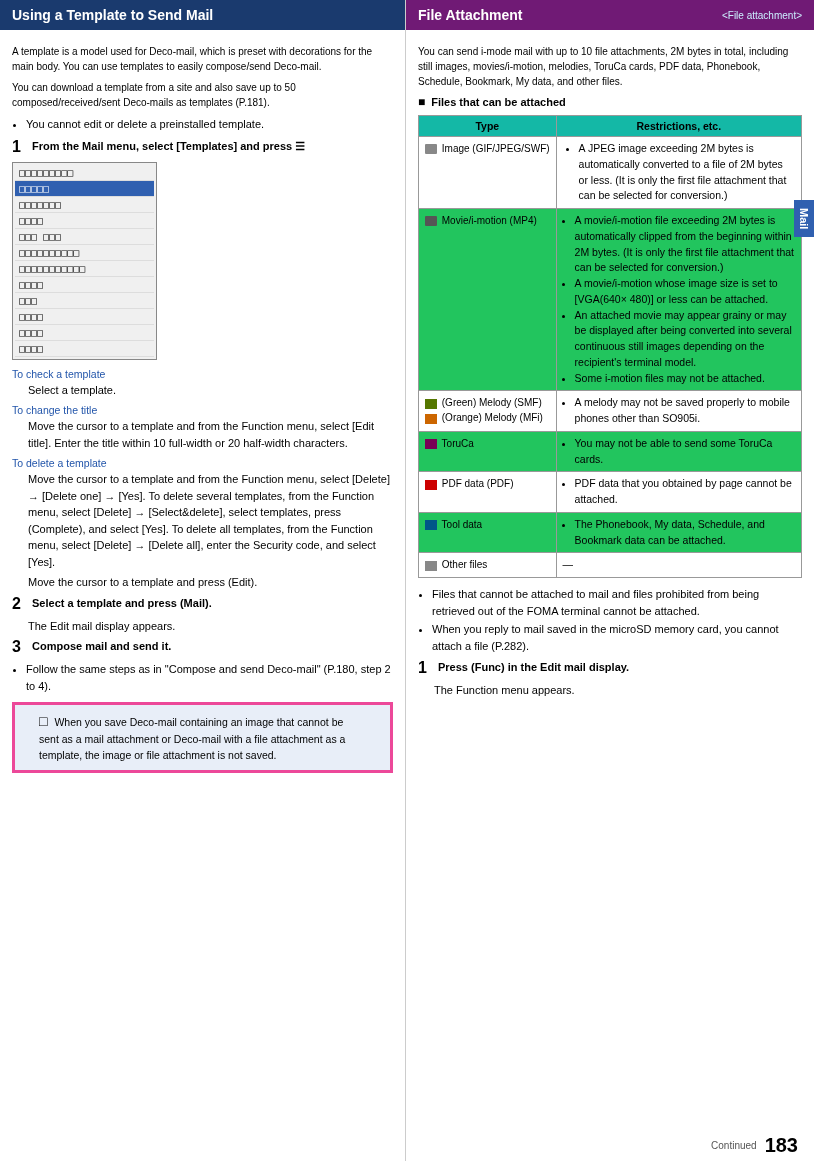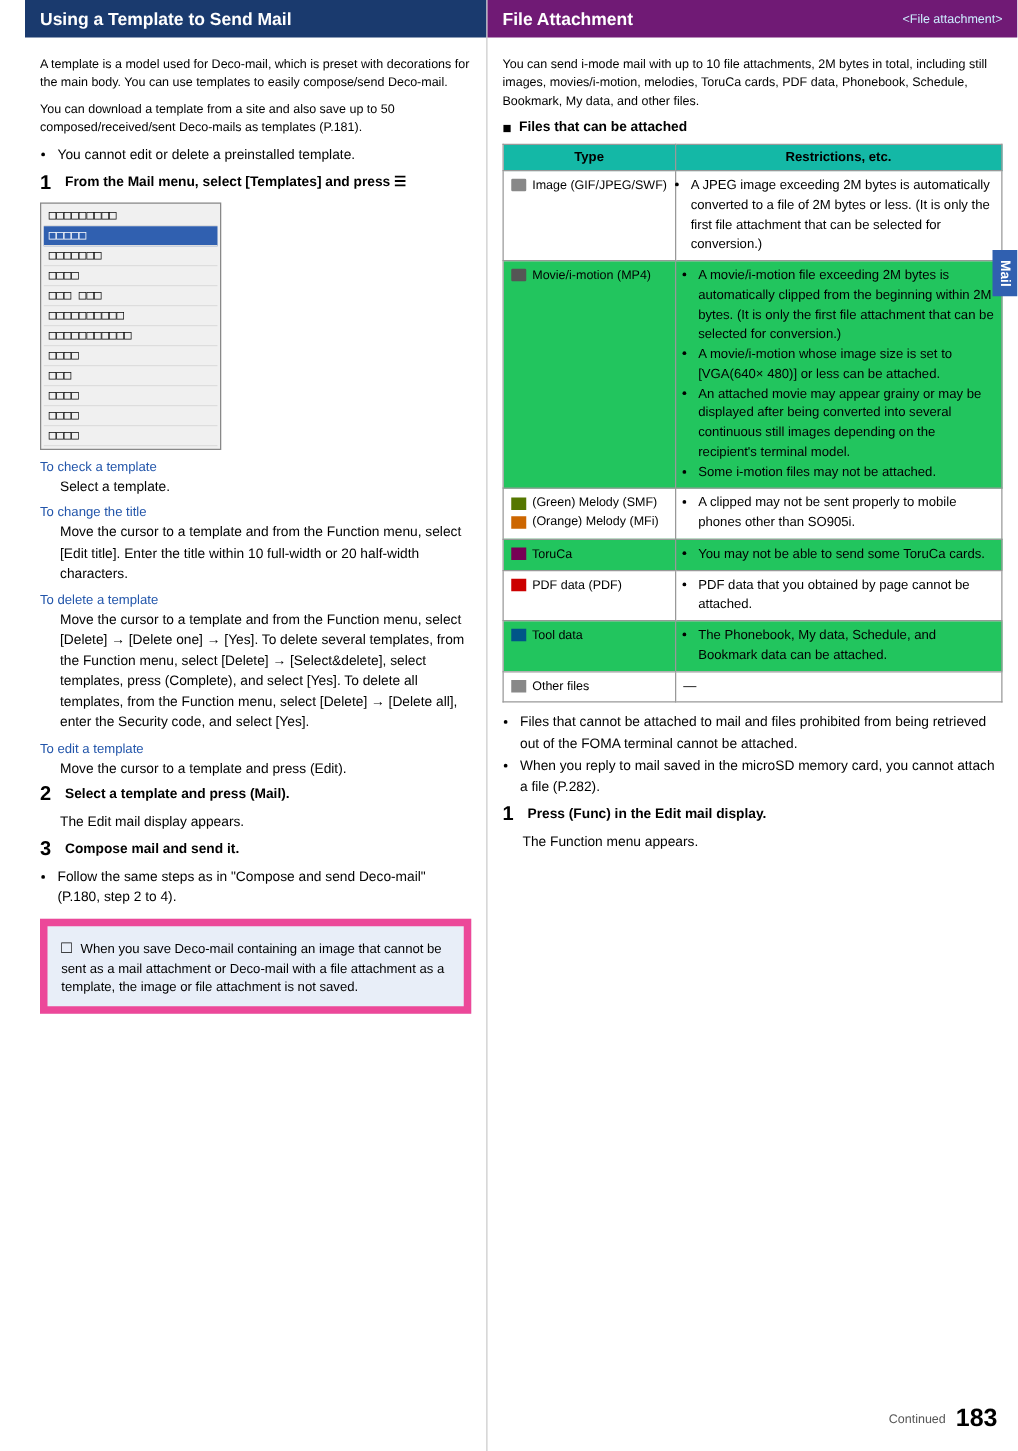--- a/index.html
+++ b/index.html
@@ -12,25 +12,24 @@
       position: relative;
     }
     .page-container {
       display: flex;
       width: 814px;
       min-height: 1161px;
       position: relative;
     }
     
     .left-col {
-      width: 370px;
+      width: 406px;
       padding: 0;
       border-right: 1px solid #ccc;
       position: relative;
-      margin-left: 20px;
     }
     
     .right-col {
       flex: 1;
       padding: 0;
       position: relative;
     }
     
     .section-header-left {
       background: #1a3a6e;
@@ -114,22 +113,22 @@
       border-bottom: 1px solid #ddd;
       font-family: monospace;
     }
     .menu-item.selected {
       background: #3060b0;
       color: #fff;
     }
     
     .info-box {
       background: #e8eef8;
-      border: 6px solid #ec4899;
-      padding: 6px 11px;
+      border: 3px solid #ec4899;
+      padding: 6px 24px;
       margin: 8px 0;
       font-size: 10.5px;
       line-height: 1.5;
     }
     
     .attach-table {
       width: 100%;
       border-collapse: collapse;
       font-size: 10.5px;
       margin: 6px 0 8px 0;
@@ -181,21 +180,21 @@
       color: #fff;
       writing-mode: vertical-rl;
       text-orientation: mixed;
       padding: 8px 4px;
       font-size: 11px;
       font-weight: bold;
     }
     
     .page-footer {
       position: absolute;
-      bottom: 14px;
+      bottom: 4px;
       right: 16px;
       display: flex;
       align-items: center;
       gap: 8px;
       font-size: 11px;
     }
     .continued-text {
       color: #555;
       font-size: 10px;
     }
@@ -269,21 +268,20 @@
 
       <div class="link-text">To check a template</div>
       <div class="sub-paragraph">Select a template.</div>
 
       <div class="link-text">To change the title</div>
       <div class="sub-paragraph">Move the cursor to a template and from the Function menu, select [Edit title]. Enter the title within 10 full-width or 20 half-width characters.</div>
 
       <div class="link-text">To delete a template</div>
       <div class="sub-paragraph">Move the cursor to a template and from the Function menu, select [Delete] → [Delete one] → [Yes]. To delete several templates, from the Function menu, select [Delete] → [Select&amp;delete], select templates, press (Complete), and select [Yes]. To delete all templates, from the Function menu, select [Delete] → [Delete all], enter the Security code, and select [Yes].</div>
 
-      <div class="link-text">To edit a template</div>
       <div class="sub-paragraph">Move the cursor to a template and press (Edit).</div>
 
       <div class="step-row">
         <span class="step-number">2</span>
         <div class="step-text">
           <strong>Select a template and press (Mail).</strong>
         </div>
       </div>
       <div class="sub-paragraph">The Edit mail display appears.</div>
 
@@ -323,21 +321,21 @@
             <th>Restrictions, etc.</th>
           </tr>
         </thead>
         <tbody>
           <tr class="odd-row">
             <td class="type-cell">
               <span class="icon-small icon-image" style="background:#888;display:inline-block;width:12px;height:10px;"></span>
               Image (GIF/JPEG/SWF)
             </td>
             <td class="restrict-cell">
-              <ul style="margin-left:6px;">
+              <ul style="margin-left:16px;">
                 <li>A JPEG image exceeding 2M bytes is automatically converted to a file of 2M bytes or less. (It is only the first file attachment that can be selected for conversion.)</li>
               </ul>
             </td>
           </tr>
           <tr class="even-row">
             <td class="type-cell">
               <span class="icon-small icon-movie" style="background:#555;display:inline-block;width:12px;height:10px;"></span>
               Movie/i-motion (MP4)
             </td>
             <td class="restrict-cell">
@@ -351,21 +349,21 @@
           </tr>
           <tr class="odd-row">
             <td class="type-cell">
               <span class="icon-small" style="background:#557700;display:inline-block;width:12px;height:10px;"></span>
               (Green) Melody (SMF)<br>
               <span class="icon-small" style="background:#cc6600;display:inline-block;width:12px;height:10px;"></span>
               (Orange) Melody (MFi)
             </td>
             <td class="restrict-cell">
               <ul style="margin-left:12px;">
-                <li>A clipped may not be sent properly to mobile phones other than SO905i.</li>
+                <li>A melody may not be saved properly to mobile phones other than SO905i.</li>
               </ul>
             </td>
           </tr>
           <tr class="even-row">
             <td class="type-cell">
               <span class="icon-small" style="background:#770055;display:inline-block;width:12px;height:10px;"></span>
               ToruCa
             </td>
             <td class="restrict-cell">
               <ul style="margin-left:12px;">

